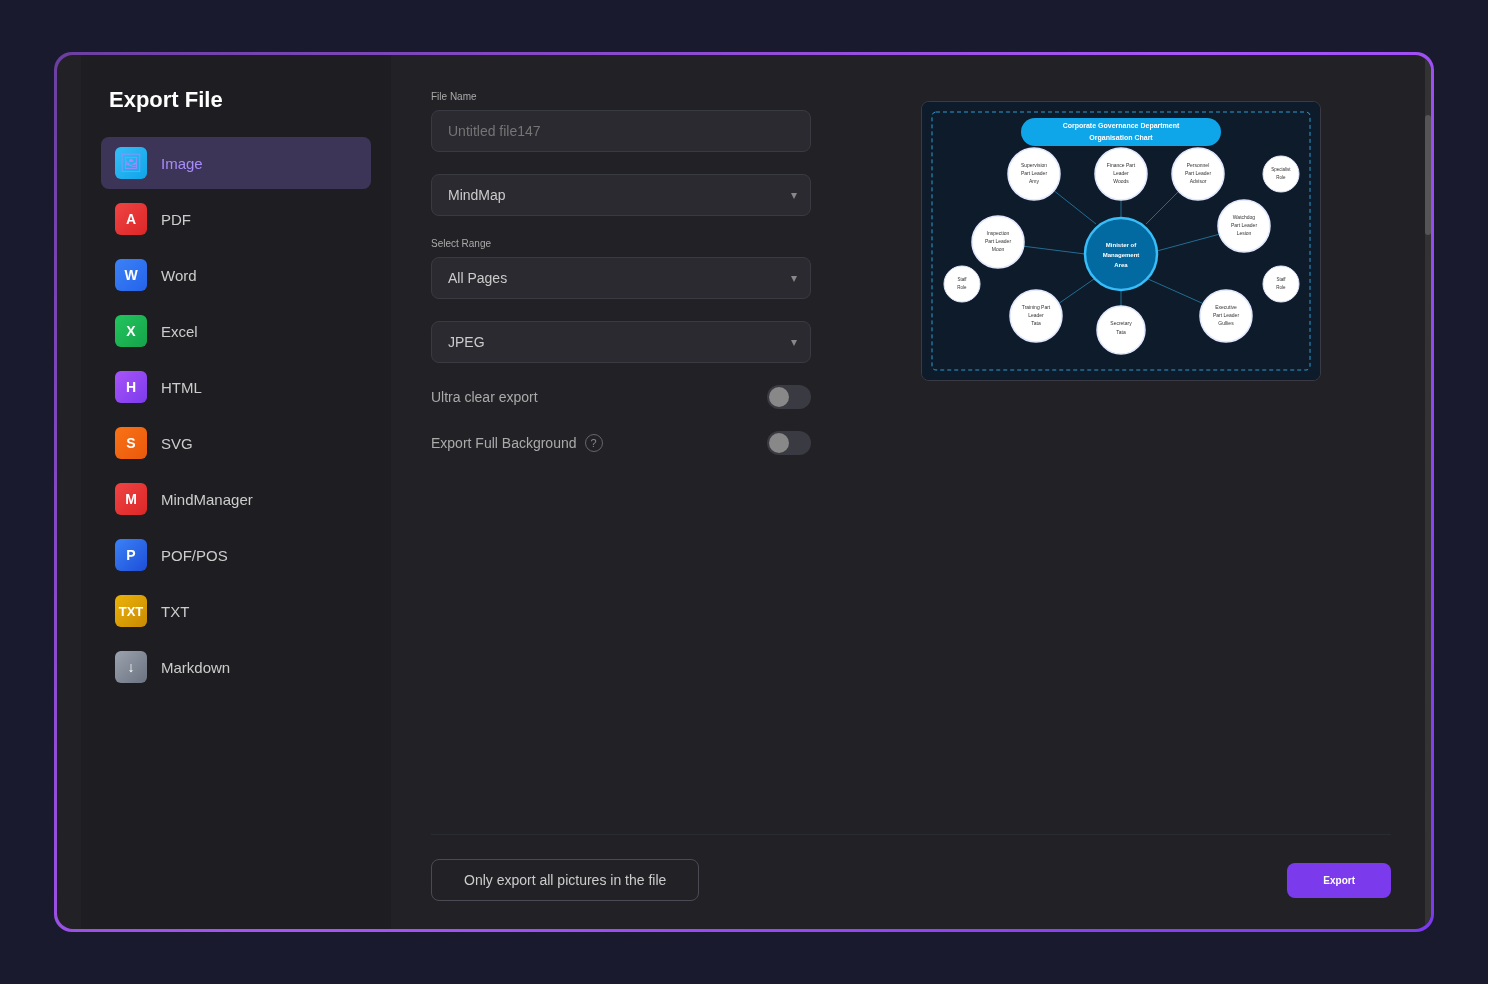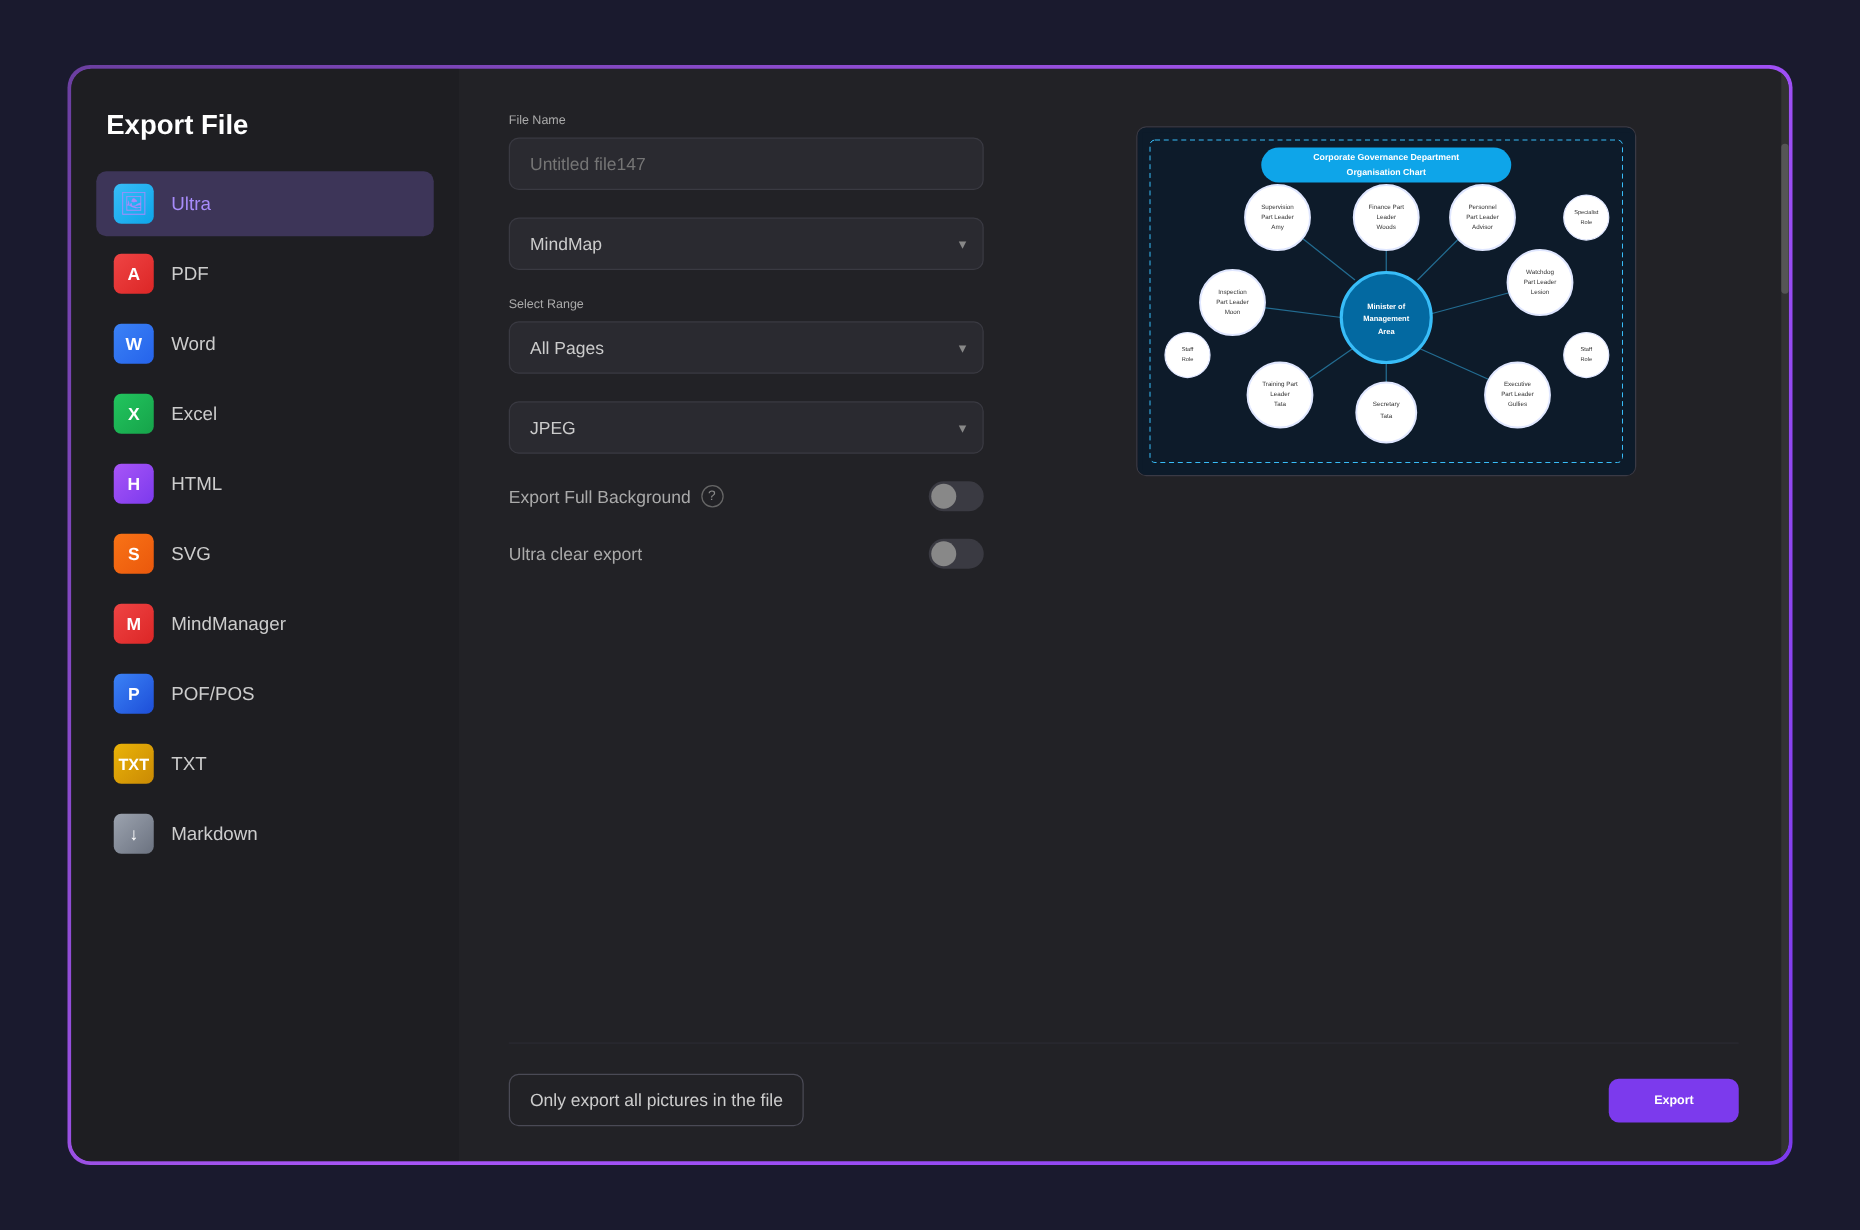--- a/index.html
+++ b/index.html
@@ -35,20 +35,21 @@
 
     
     .sidebar {
       width: 310px;
       min-width: 310px;
       background: #1e1e22;
       padding: 32px 20px 20px 20px;
       display: flex;
       flex-direction: column;
       gap: 4px;
+      margin-left: 24px;
     }
 
     .sidebar-title {
       font-size: 22px;
       font-weight: 700;
       color: #ffffff;
       margin-bottom: 20px;
       padding-left: 8px;
     }
 
@@ -268,21 +269,21 @@
       justify-content: space-between;
       padding-top: 24px;
       border-top: 1px solid #2a2a32;
       margin-top: auto;
     }
 
     .only-export-btn {
       background: transparent;
       border: 1px solid #4a4a55;
       border-radius: 8px;
-      padding: 12px 16px;
+      padding: 12px 32px;
       color: #cccccc;
       font-size: 14px;
       cursor: pointer;
       font-weight: 400;
     }
 
     .export-btn {
       background: #7c3aed;
       border: none;
       border-radius: 8px;
@@ -297,21 +298,21 @@
 <body>
 
 <div class="outer-wrapper">
   <div class="app-window">
 
     <div class="sidebar">
       <div class="sidebar-title">Export File</div>
 
       <div class="sidebar-item active">
         <div class="icon-box icon-image">🖼</div>
-        <span>Ultra</span>
+        <span>Image</span>
       </div>
       <div class="sidebar-item">
         <div class="icon-box icon-pdf" style="color:white;font-size:14px;font-weight:700;">A</div>
         <span>PDF</span>
       </div>
       <div class="sidebar-item">
         <div class="icon-box icon-word" style="color:white;font-size:14px;font-weight:700;">W</div>
         <span>Word</span>
       </div>
       <div class="sidebar-item">
@@ -390,33 +391,33 @@
                 <option>PNG</option>
                 <option>WebP</option>
                 <option>BMP</option>
               </select>
               <span class="select-arrow">▾</span>
             </div>
           </div>
 
           <div class="toggle-row">
             <div class="toggle-label-group">
+              <span>Ultra clear export</span>
+            </div>
+            <div class="toggle-switch">
+              <div class="toggle-knob"></div>
+            </div>
+          </div>
+
+          <div class="toggle-row">
+            <div class="toggle-label-group">
               <span>Export Full Background</span>
               <div class="help-icon">
                 <span>?</span>
               </div>
-            </div>
-            <div class="toggle-switch">
-              <div class="toggle-knob"></div>
-            </div>
-          </div>
-
-          <div class="toggle-row">
-            <div class="toggle-label-group">
-              <span>Ultra clear export</span>
             </div>
             <div class="toggle-switch">
               <div class="toggle-knob"></div>
             </div>
           </div>
 
         </div>
 
         <div class="preview-area">
           <div class="preview-card">

